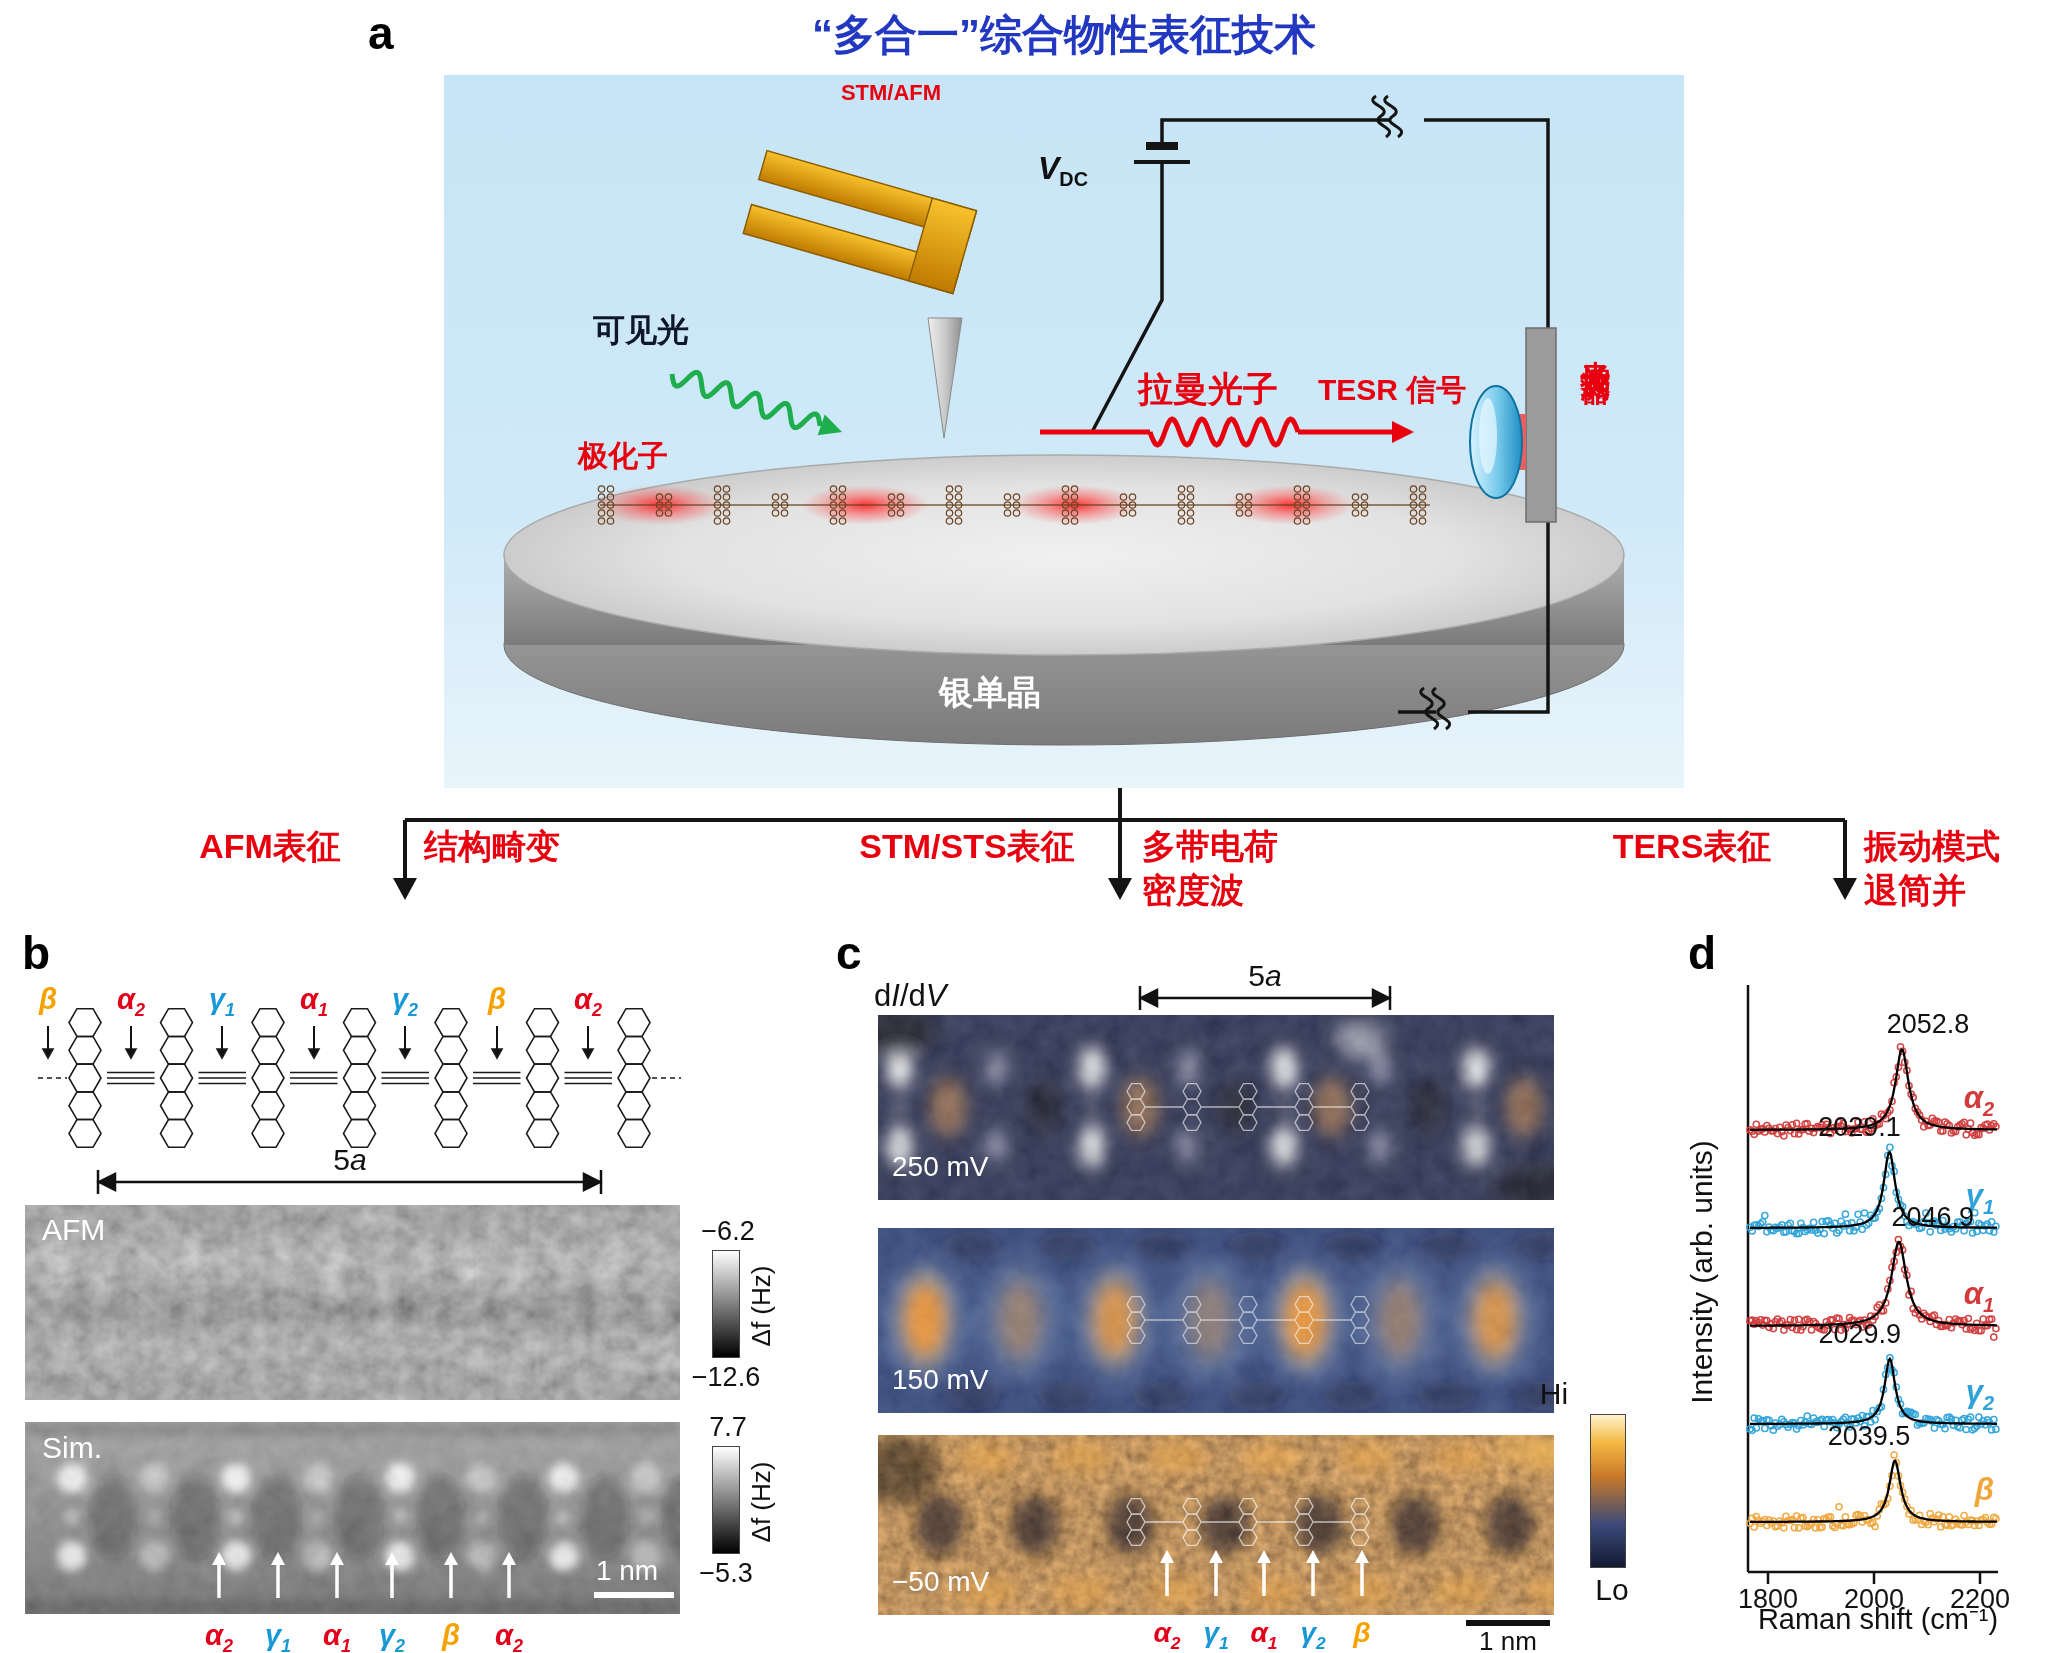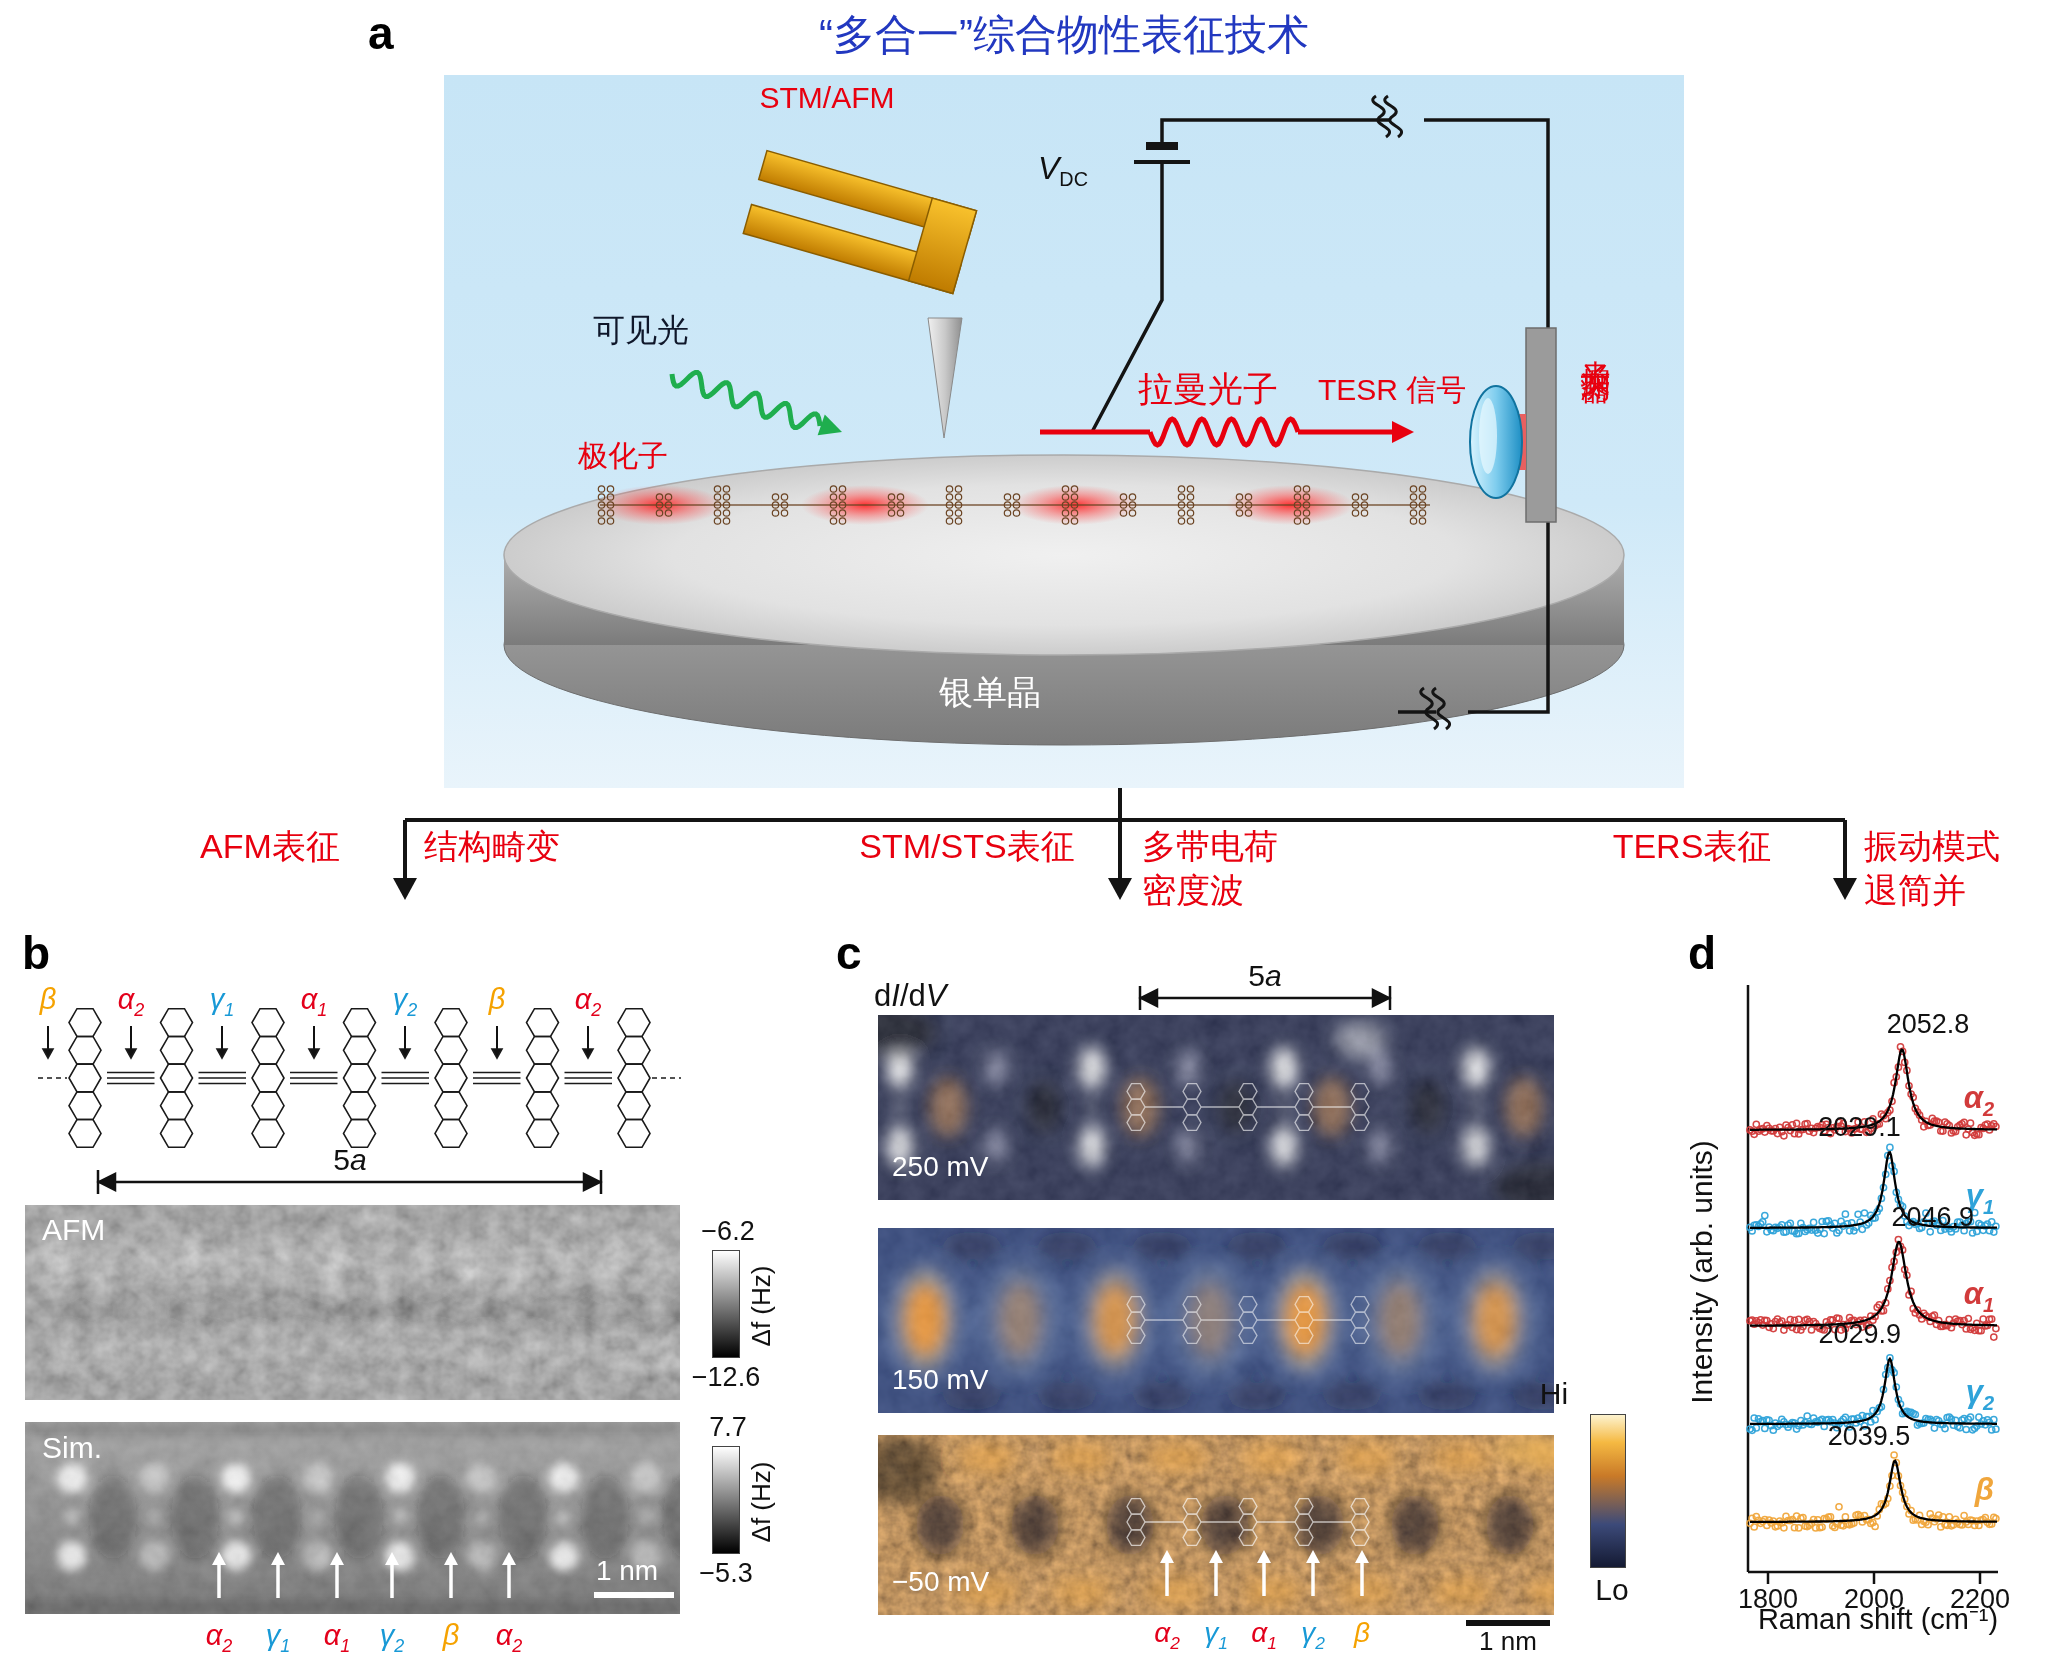--- a/index.html
+++ b/index.html
@@ -1,21 +1,21 @@
 <!DOCTYPE html>
 <html><head>
 <meta charset="utf-8">
 <style>
   html,body{margin:0;padding:0;background:#fff;}
   #root{position:relative;width:2048px;height:1653px;background:#fff;overflow:hidden;
         font-family:"Liberation Sans",sans-serif;}
   #gfx{position:absolute;left:0;top:0;z-index:1;}
   .lab{position:absolute;z-index:5;font-family:"Liberation Sans",sans-serif;line-height:1.18;
        color:#111;white-space:nowrap;}
-  .b{font-weight:400}.i{font-style:italic}.ctr{text-align:center}.rgt{text-align:center}
+  .b{font-weight:700}.i{font-style:italic}.ctr{text-align:center}.rgt{text-align:center}
   .red{color:#e8000f}.wht{color:#fff}
   sub{font-size:62%;margin-top:47px;}
   .pl{font-size:46px;font-weight:700;color:#000;}
   .vert{writing-mode:vertical-rl;text-orientation:upright;letter-spacing:4px;}
   .rot{transform:rotate(-90deg);transform-origin:0 0;text-align:center;}
   .cbar{position:absolute;z-index:4;border:1px solid #444;}
 </style>
 </head>
 <body>
 <div id="root">
@@ -1292,21 +1292,21 @@
           <circle cx="1995.9" cy="1518.6" r="3.1" fill="none" stroke="#f0a63c" stroke-width="1.5" opacity="0.95"></circle>
           <path d="M1750.0,1521.9 L1751.0,1521.9 L1752.1,1521.9 L1753.2,1521.9 L1754.2,1521.9 L1755.3,1521.9 L1756.3,1521.8 L1757.4,1521.8 L1758.5,1521.8 L1759.5,1521.8 L1760.6,1521.8 L1761.6,1521.8 L1762.7,1521.8 L1763.8,1521.8 L1764.8,1521.8 L1765.9,1521.8 L1766.9,1521.8 L1768.0,1521.8 L1769.1,1521.8 L1770.1,1521.8 L1771.2,1521.8 L1772.2,1521.8 L1773.3,1521.8 L1774.4,1521.8 L1775.4,1521.8 L1776.5,1521.8 L1777.5,1521.8 L1778.6,1521.8 L1779.7,1521.8 L1780.7,1521.8 L1781.8,1521.8 L1782.8,1521.8 L1783.9,1521.8 L1785.0,1521.8 L1786.0,1521.8 L1787.1,1521.8 L1788.1,1521.7 L1789.2,1521.7 L1790.3,1521.7 L1791.3,1521.7 L1792.4,1521.7 L1793.4,1521.7 L1794.5,1521.7 L1795.6,1521.7 L1796.6,1521.7 L1797.7,1521.7 L1798.7,1521.7 L1799.8,1521.7 L1800.9,1521.7 L1801.9,1521.7 L1803.0,1521.7 L1804.0,1521.6 L1805.1,1521.6 L1806.2,1521.6 L1807.2,1521.6 L1808.3,1521.6 L1809.3,1521.6 L1810.4,1521.6 L1811.5,1521.6 L1812.5,1521.6 L1813.6,1521.6 L1814.6,1521.6 L1815.7,1521.5 L1816.8,1521.5 L1817.8,1521.5 L1818.9,1521.5 L1819.9,1521.5 L1821.0,1521.5 L1822.1,1521.5 L1823.1,1521.4 L1824.2,1521.4 L1825.2,1521.4 L1826.3,1521.4 L1827.4,1521.4 L1828.4,1521.3 L1829.5,1521.3 L1830.5,1521.3 L1831.6,1521.3 L1832.7,1521.3 L1833.7,1521.2 L1834.8,1521.2 L1835.8,1521.2 L1836.9,1521.1 L1838.0,1521.1 L1839.0,1521.1 L1840.1,1521.0 L1841.1,1521.0 L1842.2,1521.0 L1843.3,1520.9 L1844.3,1520.9 L1845.4,1520.8 L1846.4,1520.8 L1847.5,1520.7 L1848.6,1520.7 L1849.6,1520.6 L1850.7,1520.5 L1851.7,1520.5 L1852.8,1520.4 L1853.9,1520.3 L1854.9,1520.2 L1856.0,1520.1 L1857.0,1520.0 L1858.1,1519.9 L1859.2,1519.8 L1860.2,1519.7 L1861.3,1519.5 L1862.3,1519.4 L1863.4,1519.2 L1864.5,1519.0 L1865.5,1518.8 L1866.6,1518.6 L1867.6,1518.3 L1868.7,1518.0 L1869.8,1517.7 L1870.8,1517.4 L1871.9,1517.0 L1872.9,1516.5 L1874.0,1516.0 L1875.1,1515.4 L1876.1,1514.7 L1877.2,1514.0 L1878.2,1513.1 L1879.3,1512.0 L1880.4,1510.8 L1881.4,1509.3 L1882.5,1507.6 L1883.5,1505.6 L1884.6,1503.1 L1885.7,1500.2 L1886.7,1496.7 L1887.8,1492.5 L1888.8,1487.6 L1889.9,1482.0 L1891.0,1476.0 L1892.0,1470.0 L1893.1,1464.8 L1894.1,1461.5 L1895.2,1460.8 L1896.3,1462.9 L1897.3,1467.2 L1898.4,1472.9 L1899.4,1479.0 L1900.5,1484.9 L1901.6,1490.1 L1902.6,1494.7 L1903.7,1498.5 L1904.7,1501.7 L1905.8,1504.4 L1906.9,1506.7 L1907.9,1508.5 L1909.0,1510.1 L1910.0,1511.4 L1911.1,1512.6 L1912.2,1513.5 L1913.2,1514.4 L1914.3,1515.1 L1915.3,1515.7 L1916.4,1516.3 L1917.5,1516.8 L1918.5,1517.2 L1919.6,1517.6 L1920.6,1517.9 L1921.7,1518.2 L1922.8,1518.5 L1923.8,1518.7 L1924.9,1518.9 L1925.9,1519.1 L1927.0,1519.3 L1928.1,1519.5 L1929.1,1519.6 L1930.2,1519.7 L1931.2,1519.9 L1932.3,1520.0 L1933.4,1520.1 L1934.4,1520.2 L1935.5,1520.3 L1936.5,1520.4 L1937.6,1520.4 L1938.7,1520.5 L1939.7,1520.6 L1940.8,1520.6 L1941.8,1520.7 L1942.9,1520.8 L1944.0,1520.8 L1945.0,1520.9 L1946.1,1520.9 L1947.1,1521.0 L1948.2,1521.0 L1949.3,1521.0 L1950.3,1521.1 L1951.4,1521.1 L1952.4,1521.1 L1953.5,1521.2 L1954.6,1521.2 L1955.6,1521.2 L1956.7,1521.2 L1957.7,1521.3 L1958.8,1521.3 L1959.9,1521.3 L1960.9,1521.3 L1962.0,1521.4 L1963.0,1521.4 L1964.1,1521.4 L1965.2,1521.4 L1966.2,1521.4 L1967.3,1521.4 L1968.3,1521.5 L1969.4,1521.5 L1970.5,1521.5 L1971.5,1521.5 L1972.6,1521.5 L1973.6,1521.5 L1974.7,1521.5 L1975.8,1521.6 L1976.8,1521.6 L1977.9,1521.6 L1978.9,1521.6 L1980.0,1521.6 L1981.1,1521.6 L1982.1,1521.6 L1983.2,1521.6 L1984.2,1521.6 L1985.3,1521.6 L1986.4,1521.7 L1987.4,1521.7 L1988.5,1521.7 L1989.5,1521.7 L1990.6,1521.7 L1991.7,1521.7 L1992.7,1521.7 L1993.8,1521.7 L1994.8,1521.7 L1995.9,1521.7 L1997.0,1521.7" stroke="#000" stroke-width="2.3" fill="none"></path>
           <text x="1868.935" y="1444.6737" font-size="27" fill="#111" text-anchor="middle" font-family="Liberation Sans, sans-serif">2039.5</text>
           <text x="1994" y="1500" font-size="31" fill="#f0a63c" text-anchor="end" font-style="italic" font-weight="bold" font-family="Liberation Sans, sans-serif"><tspan>β</tspan></text>
         </g>
       </g>
     </svg>
 
 <div class="lab pl" style="left:368px;top:6px">a</div>
 <div class="lab b ctr" style="left:564px;top:10px;width:1000px;font-size:42px;color:#2238c0">“多合一”综合物性表征技术</div>
-<div class="lab b red ctr" style="left:712px;top:80px;width:230px;font-size:30px">STM/AFM</div>
+<div class="lab b red ctr" style="left:776px;top:80px;width:230px;font-size:22px">STM/AFM</div>
 <div class="lab b" style="left:1038px;top:150px;font-size:32px"><span class="i">V</span><sub>DC</sub></div>
 <div class="lab b ctr" style="left:556px;top:312px;width:170px;font-size:32px;color:#0f172a">可见光</div>
 <div class="lab b red ctr" style="left:538px;top:438px;width:170px;font-size:30px">极化子</div>
 <div class="lab b red ctr" style="left:1098px;top:368px;width:220px;font-size:35px">拉曼光子</div>
 <div class="lab b red" style="left:1318px;top:372px;font-size:30px">TESR 信号</div>
 <div class="lab b wht ctr" style="left:880px;top:672px;width:220px;font-size:34px">银单晶</div>
 <div class="lab b red vert" style="left:1578px;top:336px;font-size:30px;height:230px">光子探测器</div>
 
 <div class="lab b red rgt" style="left:150px;top:826px;width:240px;font-size:34px">AFM表征</div>
 <div class="lab b red" style="left:424px;top:826px;font-size:34px">结构畸变</div>

